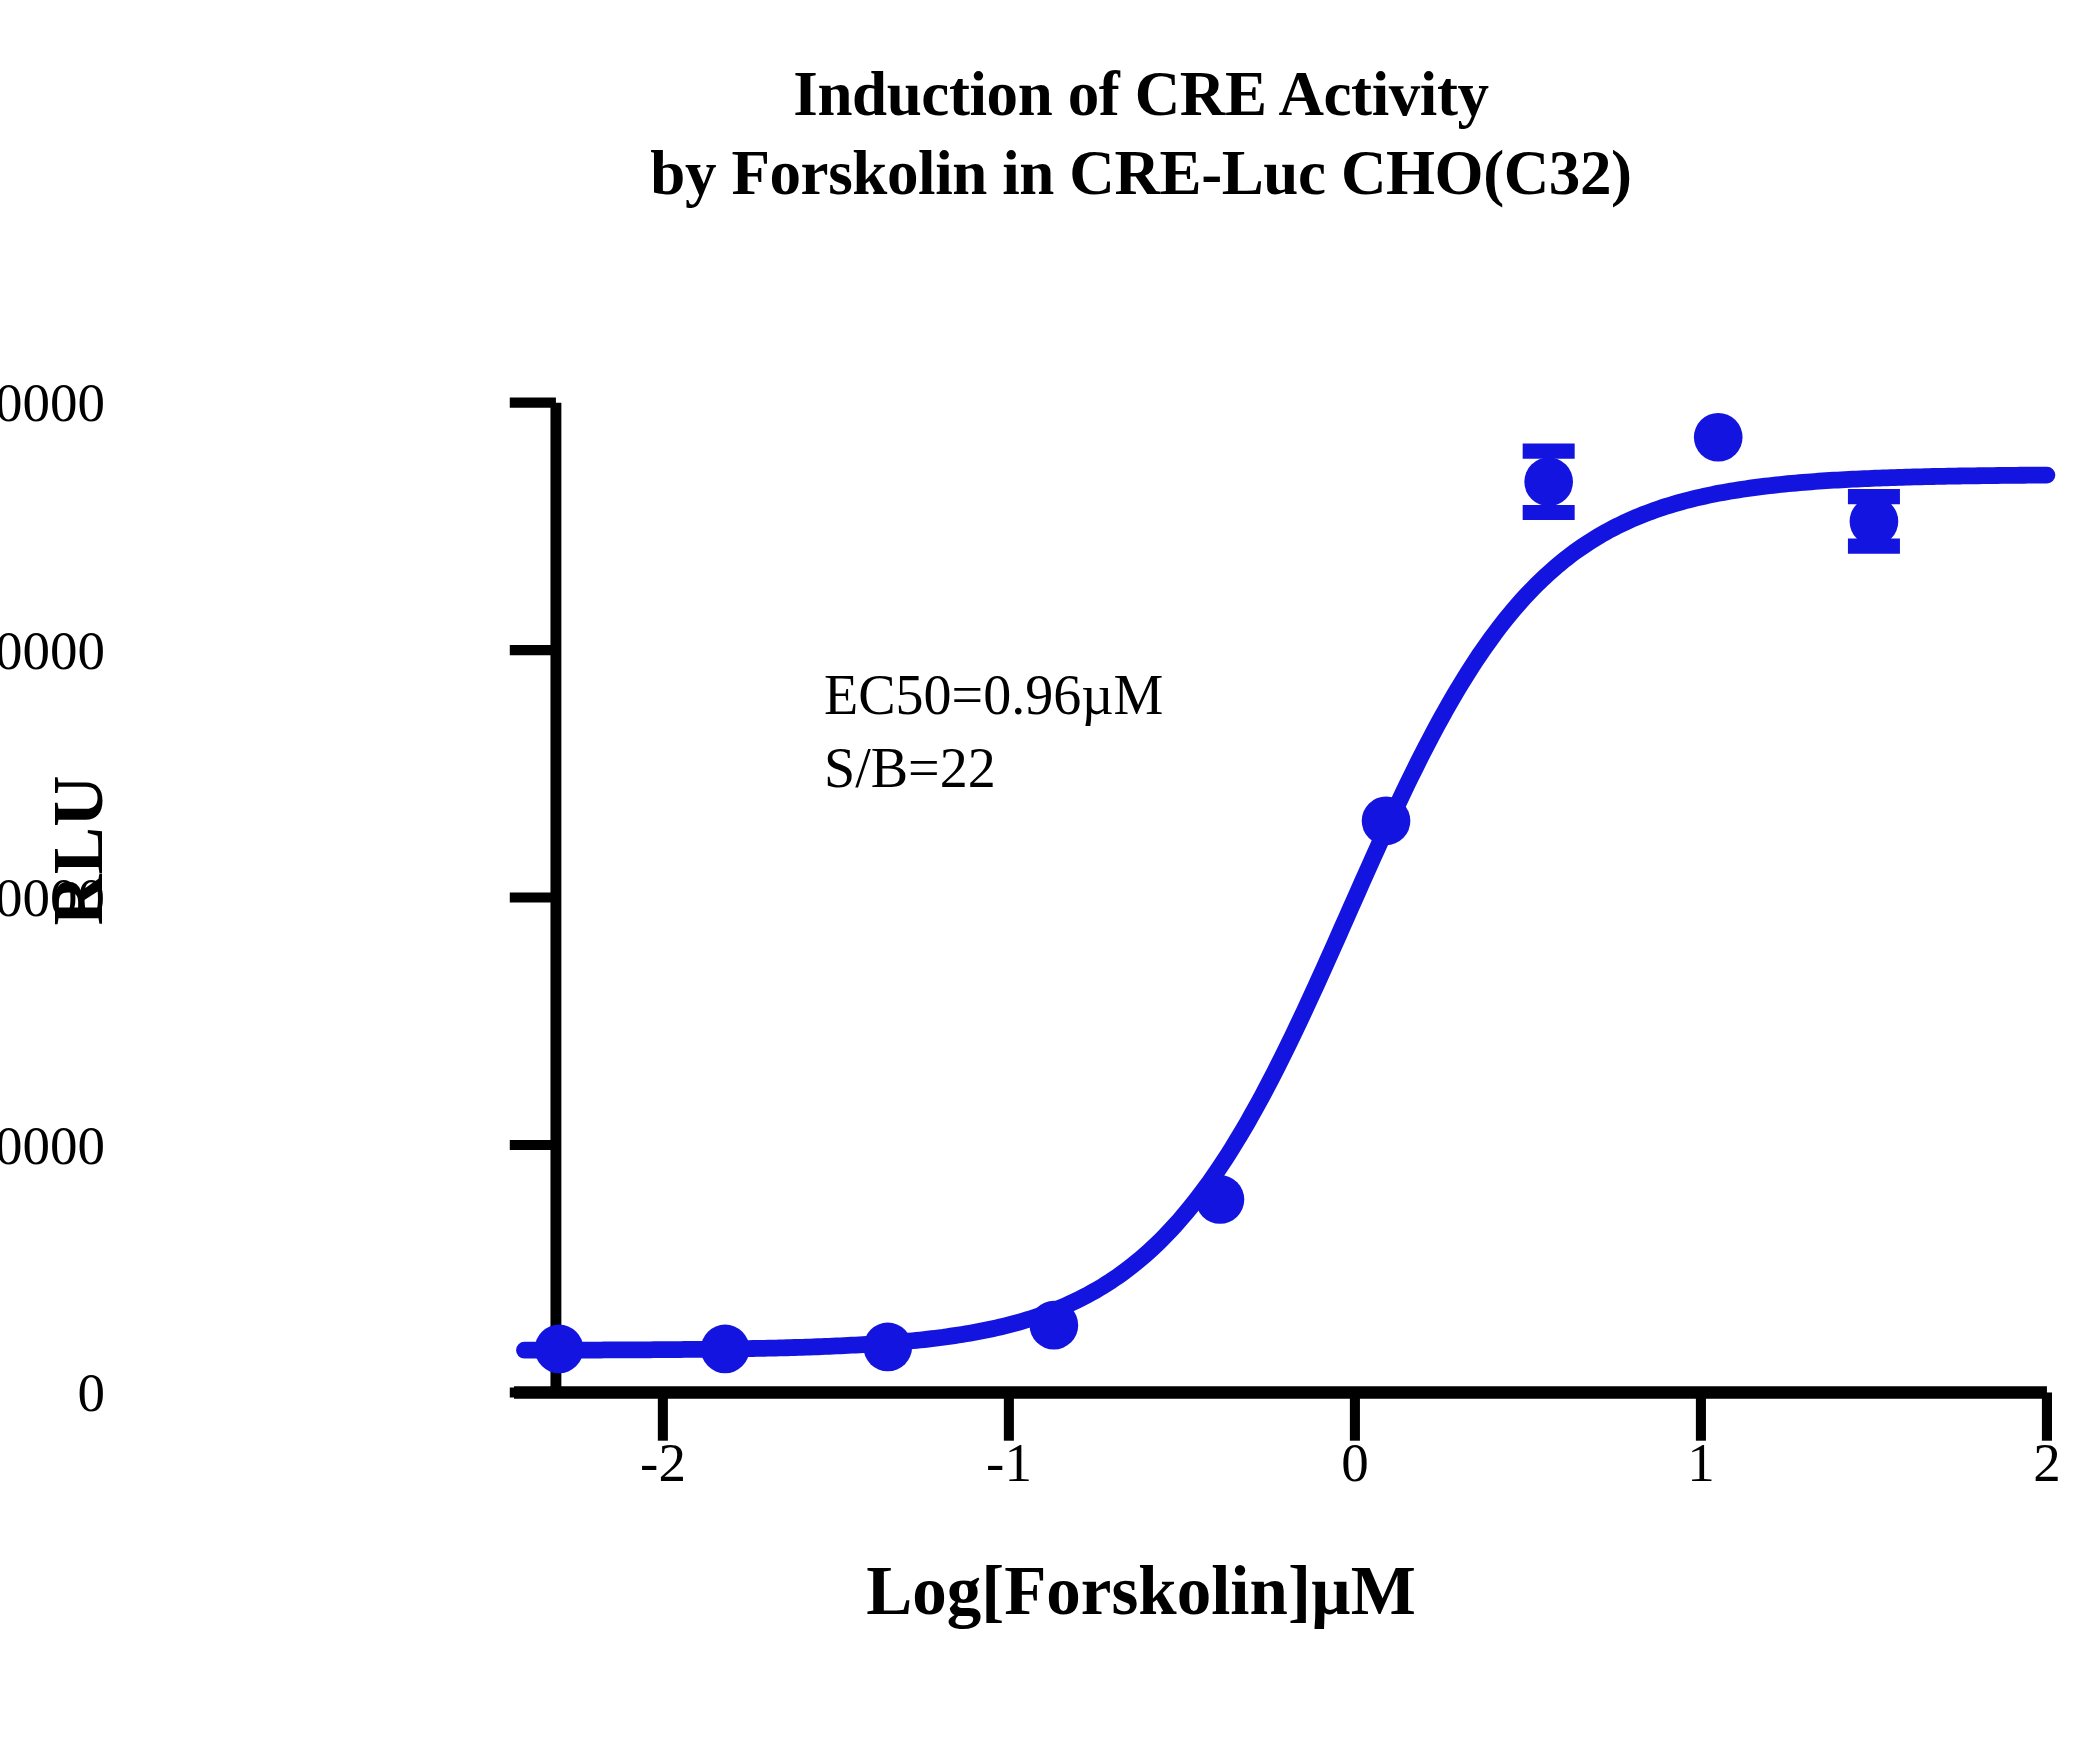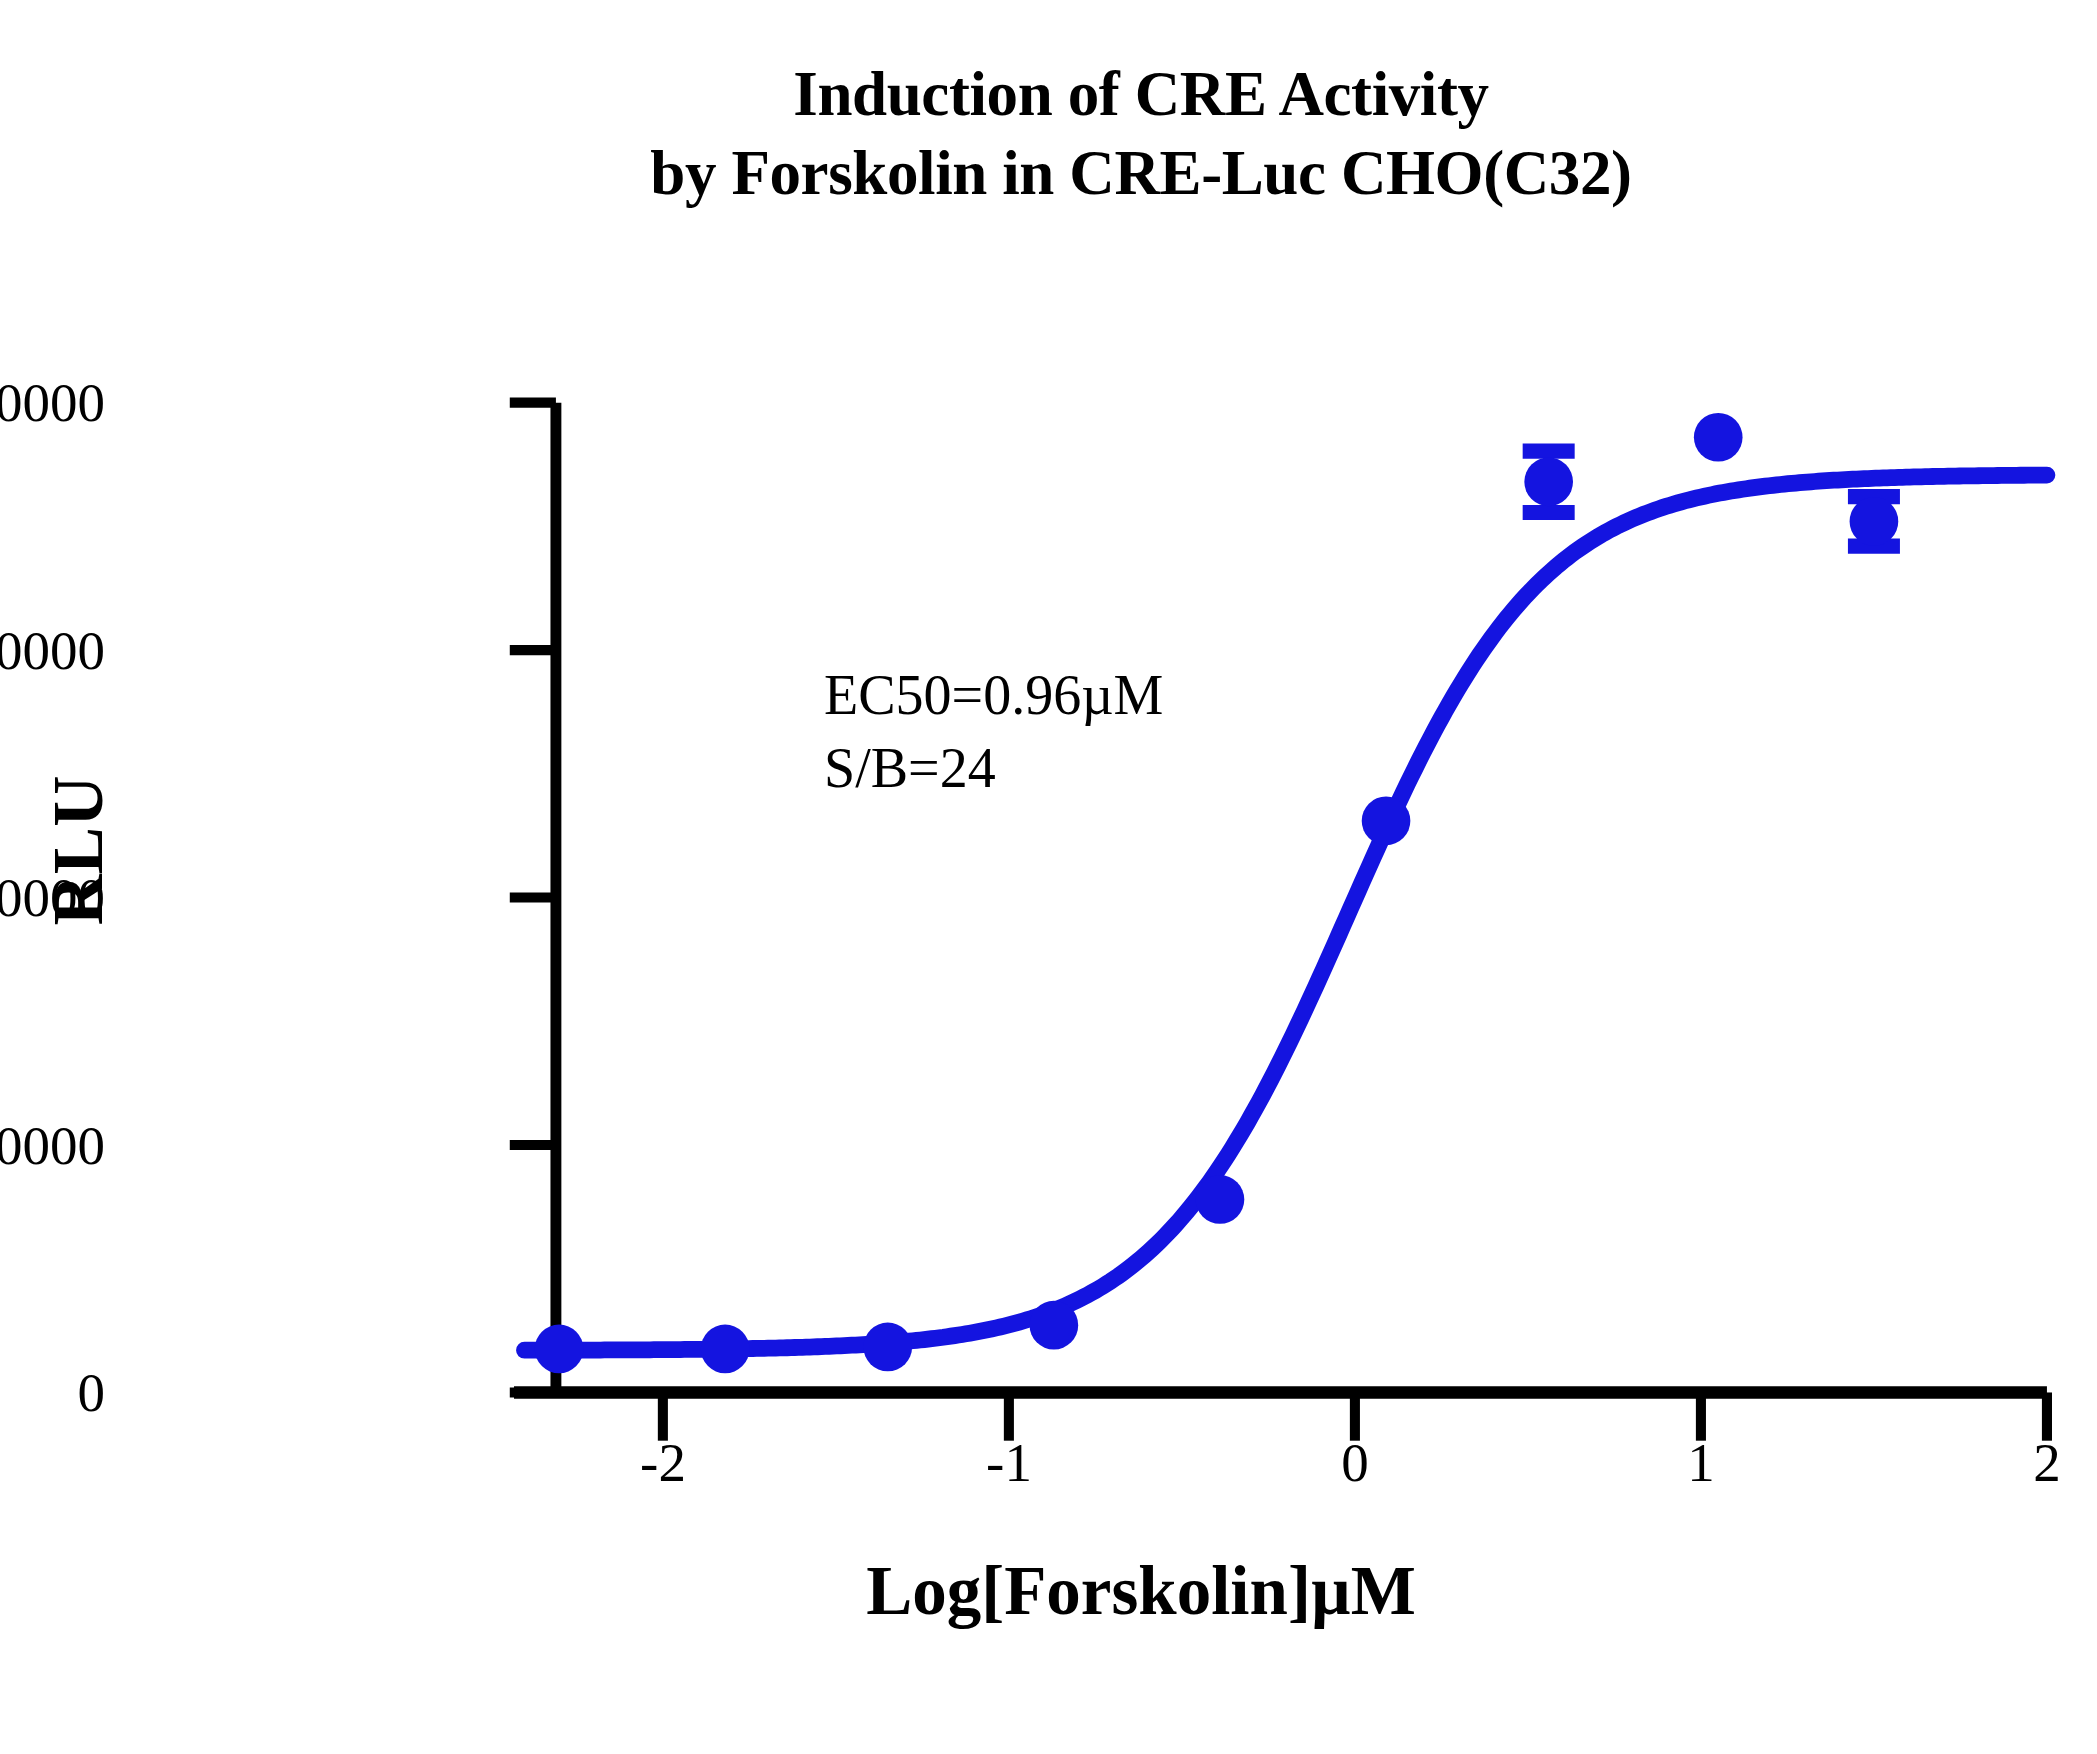--- a/index.html
+++ b/index.html
@@ -59,21 +59,21 @@
   <div class="ytick" style="top:1118px;">500000</div>
   <div class="ytick" style="top:1365px;">0</div>
 
   <div class="xtick" style="left:600px;top:1435px;">-2</div>
   <div class="xtick" style="left:946px;top:1435px;">-1</div>
   <div class="xtick" style="left:1292px;top:1435px;">0</div>
   <div class="xtick" style="left:1638px;top:1435px;">1</div>
   <div class="xtick" style="left:1984px;top:1435px;">2</div>
 
   <div class="annot" style="left:824px;top:659px;">EC50=0.96µM
-S/B=24</div>
+S/B=22</div>
 
   <svg class="plot" viewBox="0 0 5440 4182">
     <g id="axes-group">
         <line x1="1325" y1="960" x2="1325" y2="3320" stroke="#000000" stroke-width="26"></line>
         <line x1="1225" y1="3320" x2="4880" y2="3320" stroke="#000000" stroke-width="30"></line>
         <line x1="1215" y1="3320" x2="1325" y2="3320" stroke="#000000" stroke-width="24"></line>
         <line x1="1215" y1="2730" x2="1325" y2="2730" stroke="#000000" stroke-width="24"></line>
         <line x1="1215" y1="2140" x2="1325" y2="2140" stroke="#000000" stroke-width="24"></line>
         <line x1="1215" y1="1550" x2="1325" y2="1550" stroke="#000000" stroke-width="24"></line>
         <line x1="1215" y1="960" x2="1325" y2="960" stroke="#000000" stroke-width="24"></line>

